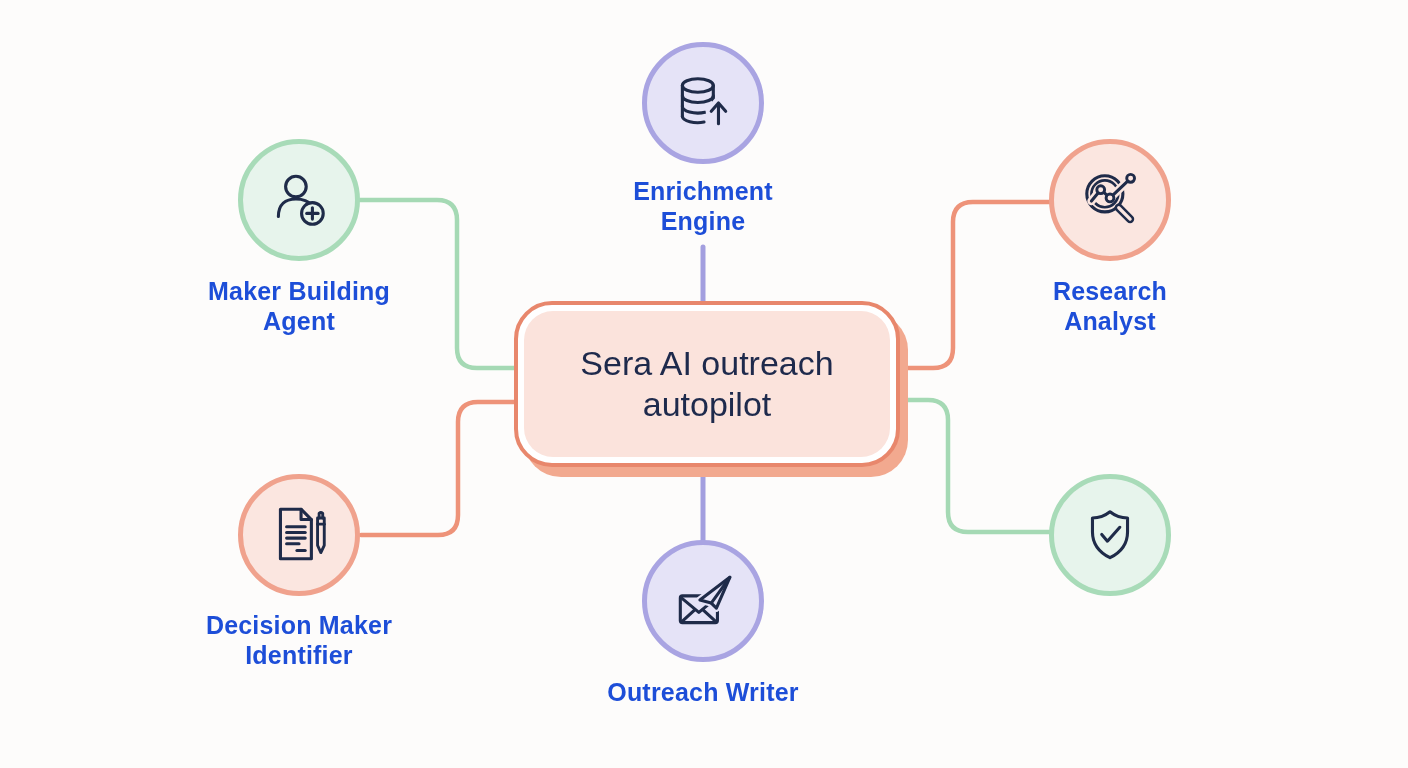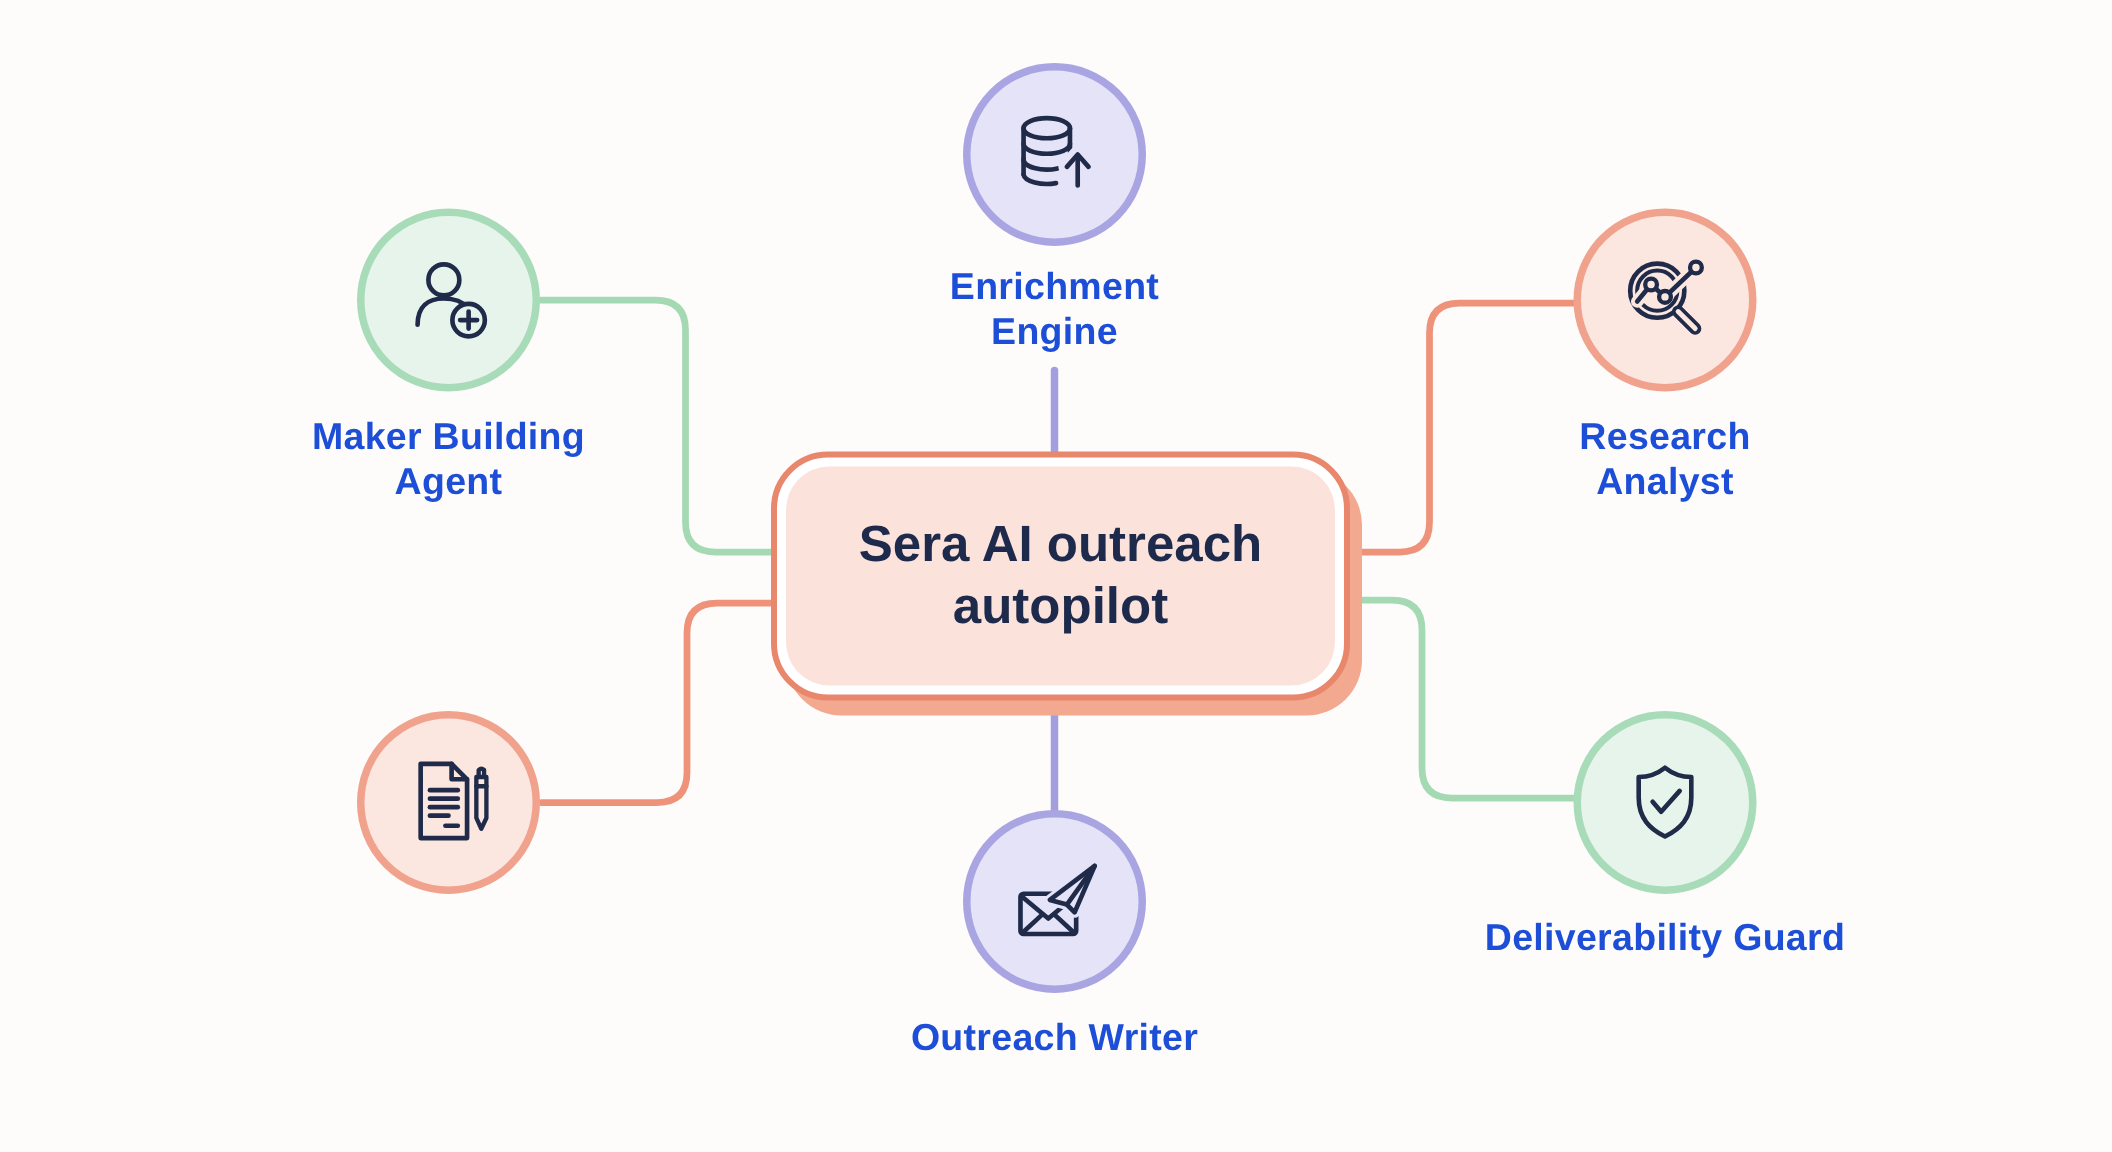--- a/index.html
+++ b/index.html
@@ -45,21 +45,21 @@
   }
   .center-box-inner {
     width:100%; height:100%;
     background:#FBE3DC;
     border-radius:29px;
     display:flex; align-items:center; justify-content:center;
     text-align:center;
   }
   .center-title {
     color:#1E2A4C;
-    font-size:34px; font-weight:700;
+    font-size:34px; font-weight:400;
     line-height:41px;
     max-width:330px;
   }
 
   .icon-svg { display:block; }
 </style>
 </head>
 <body>
 
 <div class="canvas">
@@ -144,20 +144,21 @@
         <path d="M20 40.5 H32"></path>
         <path d="M30 47 H38"></path>
       </g>
       <g fill="none" stroke="#1F2B49" stroke-width="2.8" stroke-linecap="round" stroke-linejoin="round">
         <path d="M50 15.5 H56.5 V42 L53.2 49 L50 42 Z"></path>
         <path d="M50 21.5 H56.5"></path>
         <path d="M51.5 15.5 V11 Q53.2 9.5 55 11 V15.5"></path>
       </g>
     </svg>
   </div>
+  <div class="node-label" style="left:159px; top:610px; width:280px;">Decision Maker Identifier</div>
 
   <div class="node-circle purple" style="left:642px; top:540px;">
     <svg class="icon-svg" width="66" height="66" viewBox="0 0 64 64">
       <g fill="none" stroke="#1F2B49" stroke-width="3" stroke-linecap="round" stroke-linejoin="round">
         <rect x="10" y="27" width="36" height="26" rx="2"></rect>
         <path d="M10.5 28.5 L28 43 L45.5 28.5"></path>
         <path d="M11.5 52 L24 40.5"></path>
         <path d="M44.5 52 L32 40.5"></path>
       </g>
       <path d="M58 9 L29 31 L40 34 L45 39 Z" fill="#E5E3F7" stroke="#E5E3F7" stroke-width="7" stroke-linejoin="round"></path>
@@ -170,15 +171,14 @@
   <div class="node-label nowrap" style="left:553px; top:677px; width:300px;">Outreach Writer</div>
 
   <div class="node-circle green" style="left:1049px; top:474px;">
     <svg class="icon-svg" width="66" height="66" viewBox="0 0 64 64">
       <g fill="none" stroke="#1F2B49" stroke-width="3" stroke-linecap="round" stroke-linejoin="round">
         <path d="M32 9.5 C37 13.5 43 15.5 49 15.5 V29 C49 42 42 49 32 54 C22 49 15 42 15 29 V15.5 C21 15.5 27 13.5 32 9.5 Z"></path>
         <path d="M24 31.5 L29.5 38 L41.5 24.5"></path>
       </g>
     </svg>
   </div>
-  <div class="node-label nowrap" style="left:930px; top:610px; width:360px;">Deliverability Guard</div>
 
 </div>
 
 </body></html>

